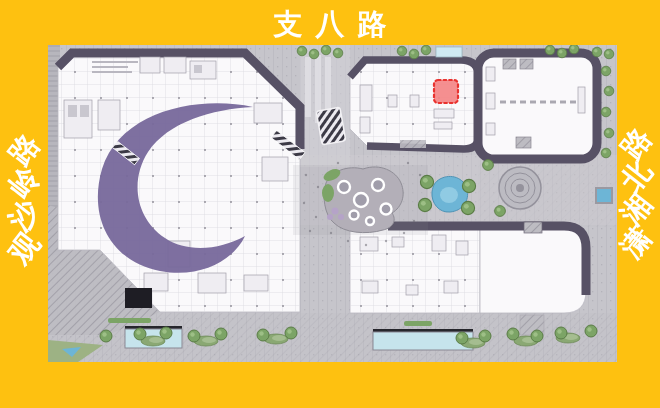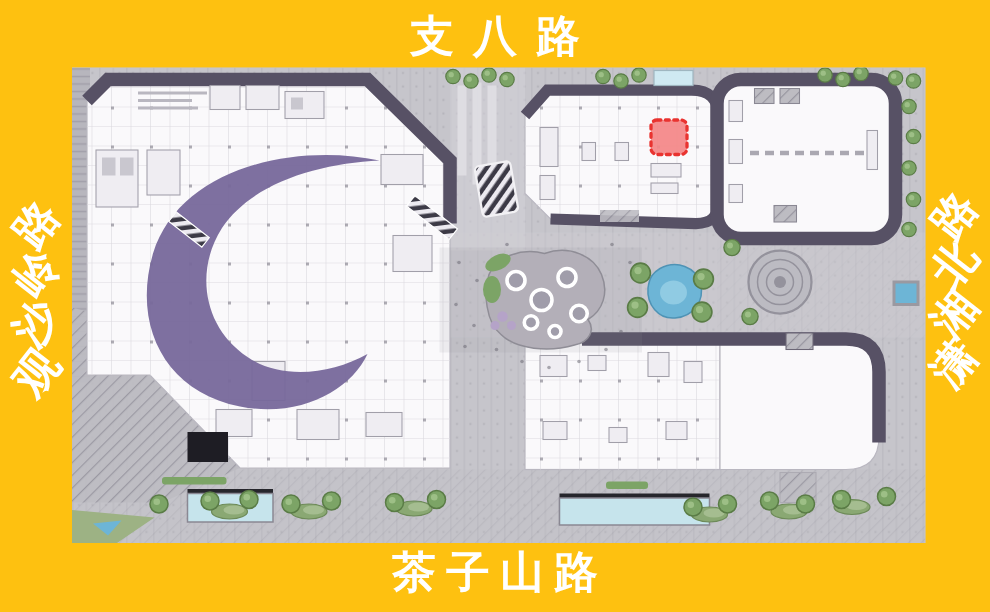--- a/index.html
+++ b/index.html
@@ -34,21 +34,20 @@
   .f-bldg{fill:var(--c-building,#FAF9FB);}
   .f-tree{fill:var(--c-tree,#7CA466);}
   .f-hl{fill:var(--c-highlight-fill,#F58787);stroke:var(--c-highlight-border,#E8231F);}
 </style>
 </head>
 <body>
 
 <div class="poster">
 
   <div class="hlabel top">支八路</div>
-  <div class="hlabel bottom">茶子山路</div>
   <div class="vlabel left">
       <span>观</span>
       <span>沙</span>
       <span>岭</span>
       <span>路</span>
     </div>
   <div class="vlabel right">
       <span>潇</span>
       <span>湘</span>
       <span>北</span>

